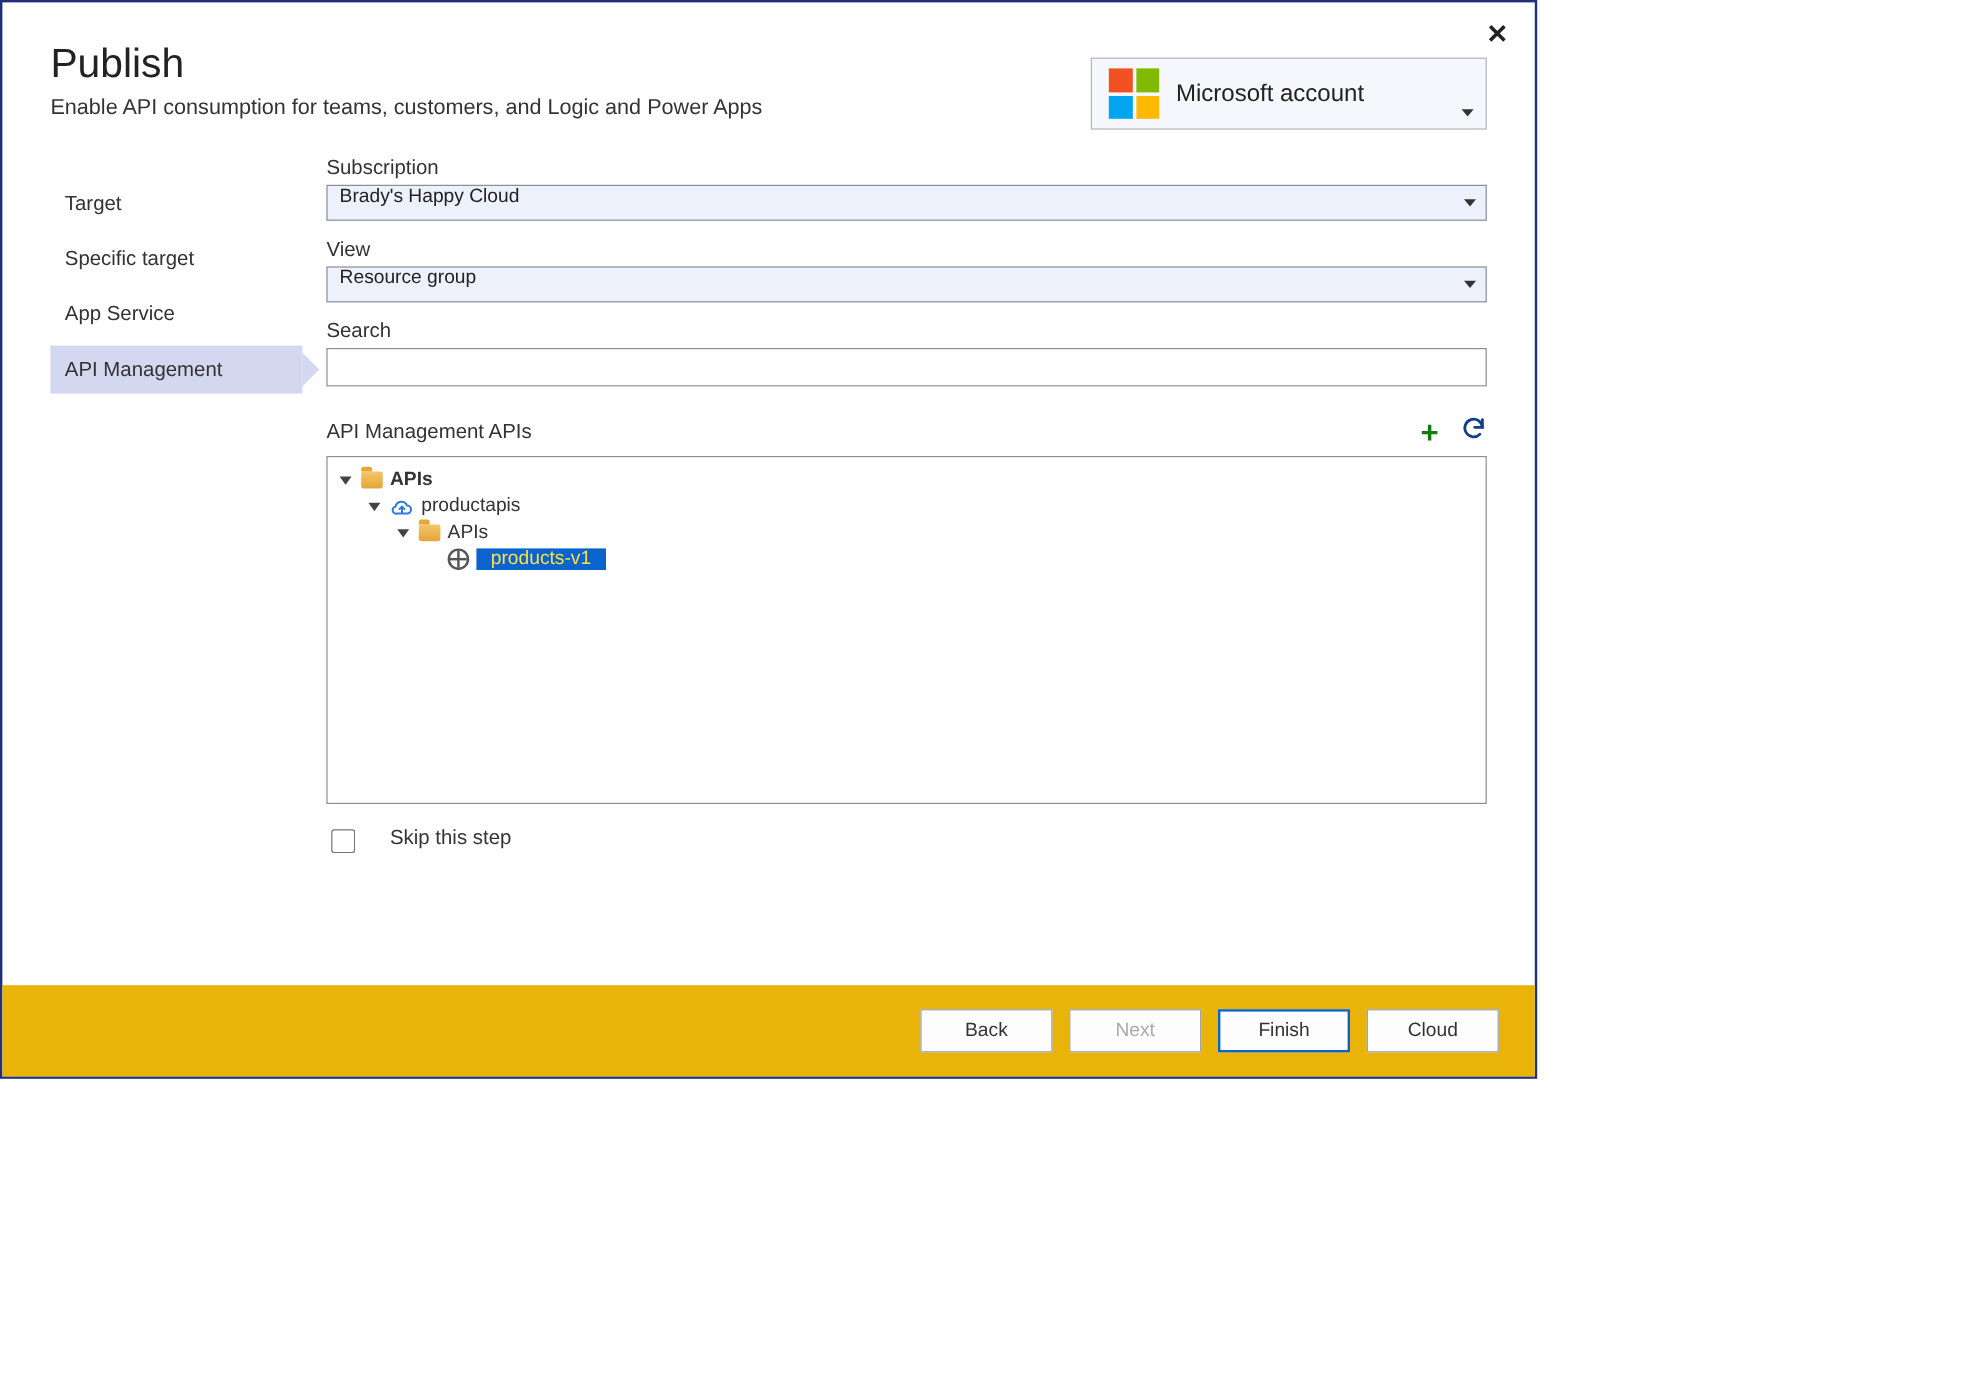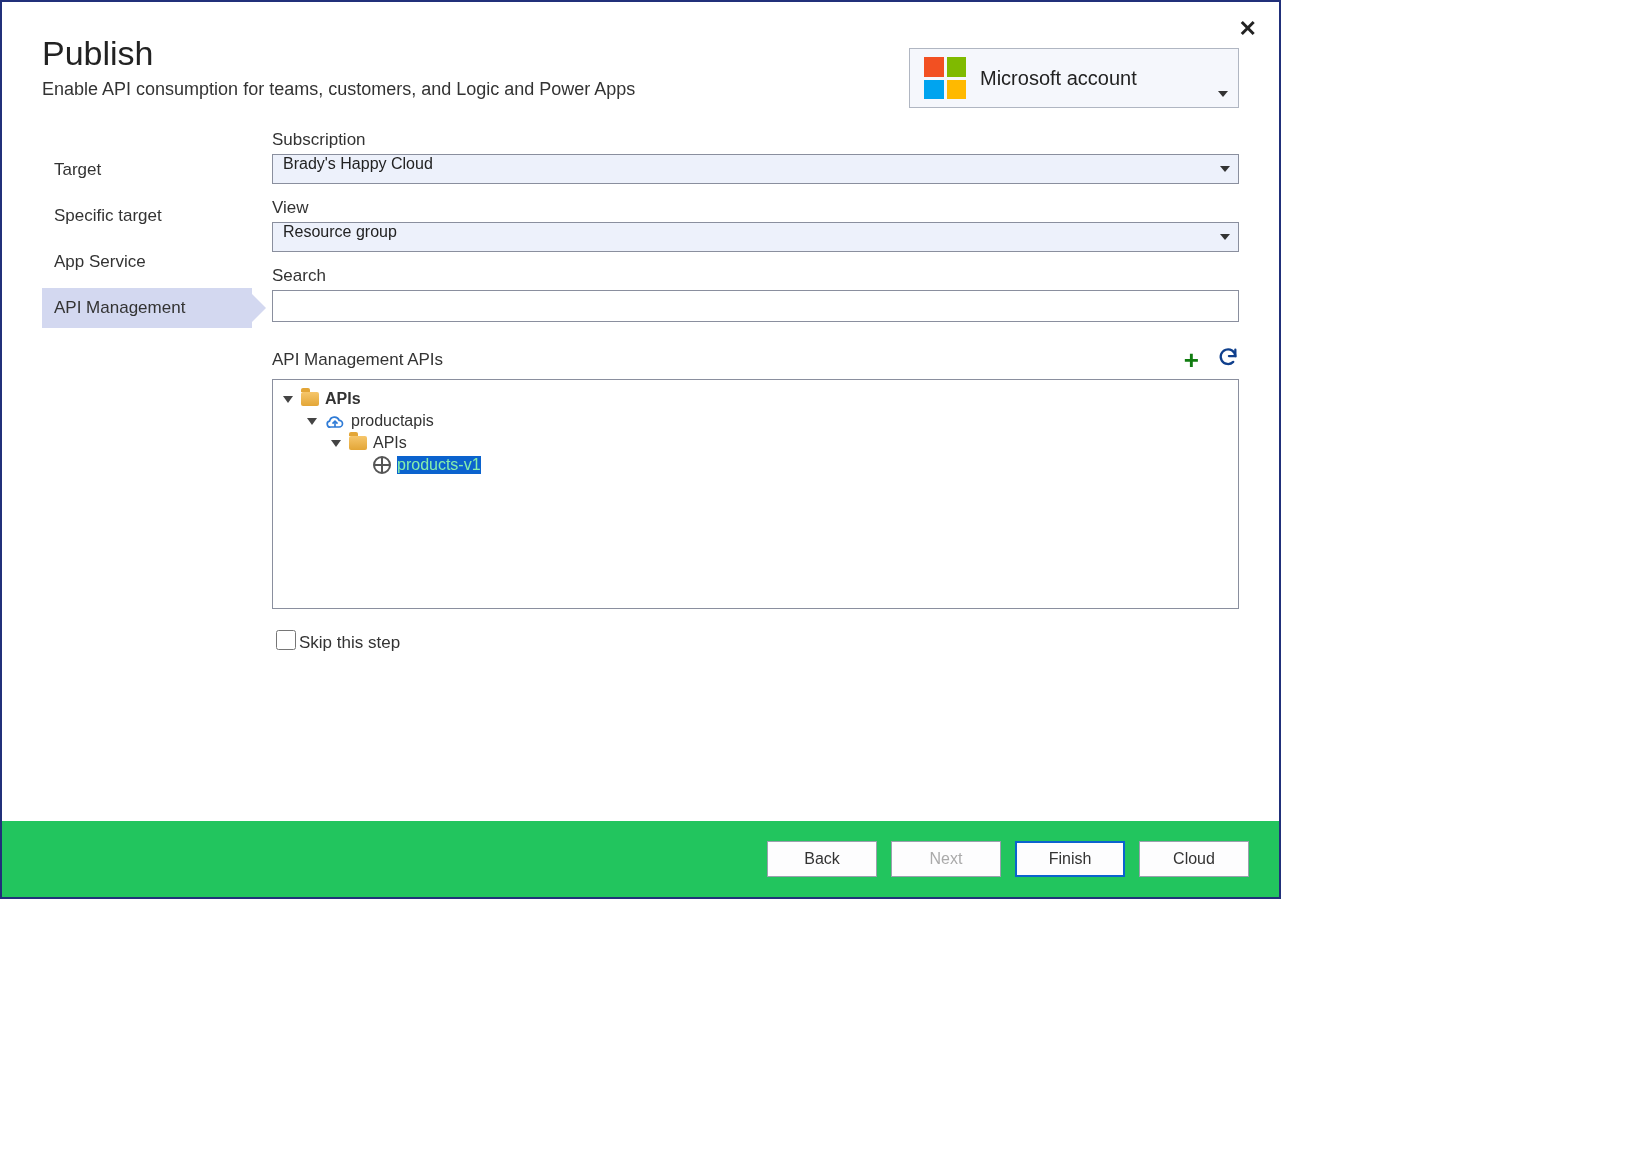--- a/index.html
+++ b/index.html
@@ -153,21 +153,21 @@
     align-items:center;
     margin-top:10px;
   }
   .apis-header-label { font-size:17px; }
   .apis-header-icons { display:flex; gap:18px; align-items:center; }
   .plus-icon { color:#107c10; font-size:26px; font-weight:bold; line-height:1; cursor:pointer; }
   .refresh-icon { color:#0f3f8c; font-size:20px; cursor:pointer; }
 
   .tree-box {
     border:1px solid #8a8f9e;
-    height:230px;
+    height:290px;
     margin-top:6px;
     padding:8px 10px;
     font-size:16px;
     overflow:auto;
   }
   .tree-row { display:flex; align-items:center; gap:6px; padding:2px 0; white-space:nowrap; }
   .tree-toggle {
     width:0;height:0;
     border-left:5px solid transparent;
     border-right:5px solid transparent;
@@ -203,43 +203,43 @@
     border:2px solid #555;border-radius:50%;
     position:relative;
   }
   .globe-icon::before, .globe-icon::after {
     content:"";position:absolute;background:#555;
   }
   .globe-icon::before { left:50%; top:0; bottom:0; width:2px; margin-left:-1px; }
   .globe-icon::after { top:50%; left:0; right:0; height:2px; margin-top:-1px; }
   .tree-label-sel {
     background:#0b63ce;
-    color:#86efac;
-    padding:0 0;
+    color:#fde047;
+    padding:0 12px;
     text-align:center;
   }
   .indent-1 { padding-left:24px; }
   .indent-2 { padding-left:48px; }
   .indent-3 { padding-left:90px; }
   .bold { font-weight:600; }
 
   .skip-row {
     display:flex;
-    align-items:flex-end;
-    gap:0;
+    align-items:flex-start;
+    gap:26px;
     margin-top:18px;
     font-size:17px;
   }
   .skip-row input[type=checkbox]{
     width:20px;height:20px;
     border:1px solid #555;
   }
 
   .footer {
-    background:#22c55e;
+    background:#eab308;
     padding:20px 30px;
     display:flex;
     justify-content:flex-end;
     gap:14px;
   }
   .btn {
     min-width:110px;
     height:36px;
     border:1px solid #9aa0ad;
     background:#fdfdfe;

